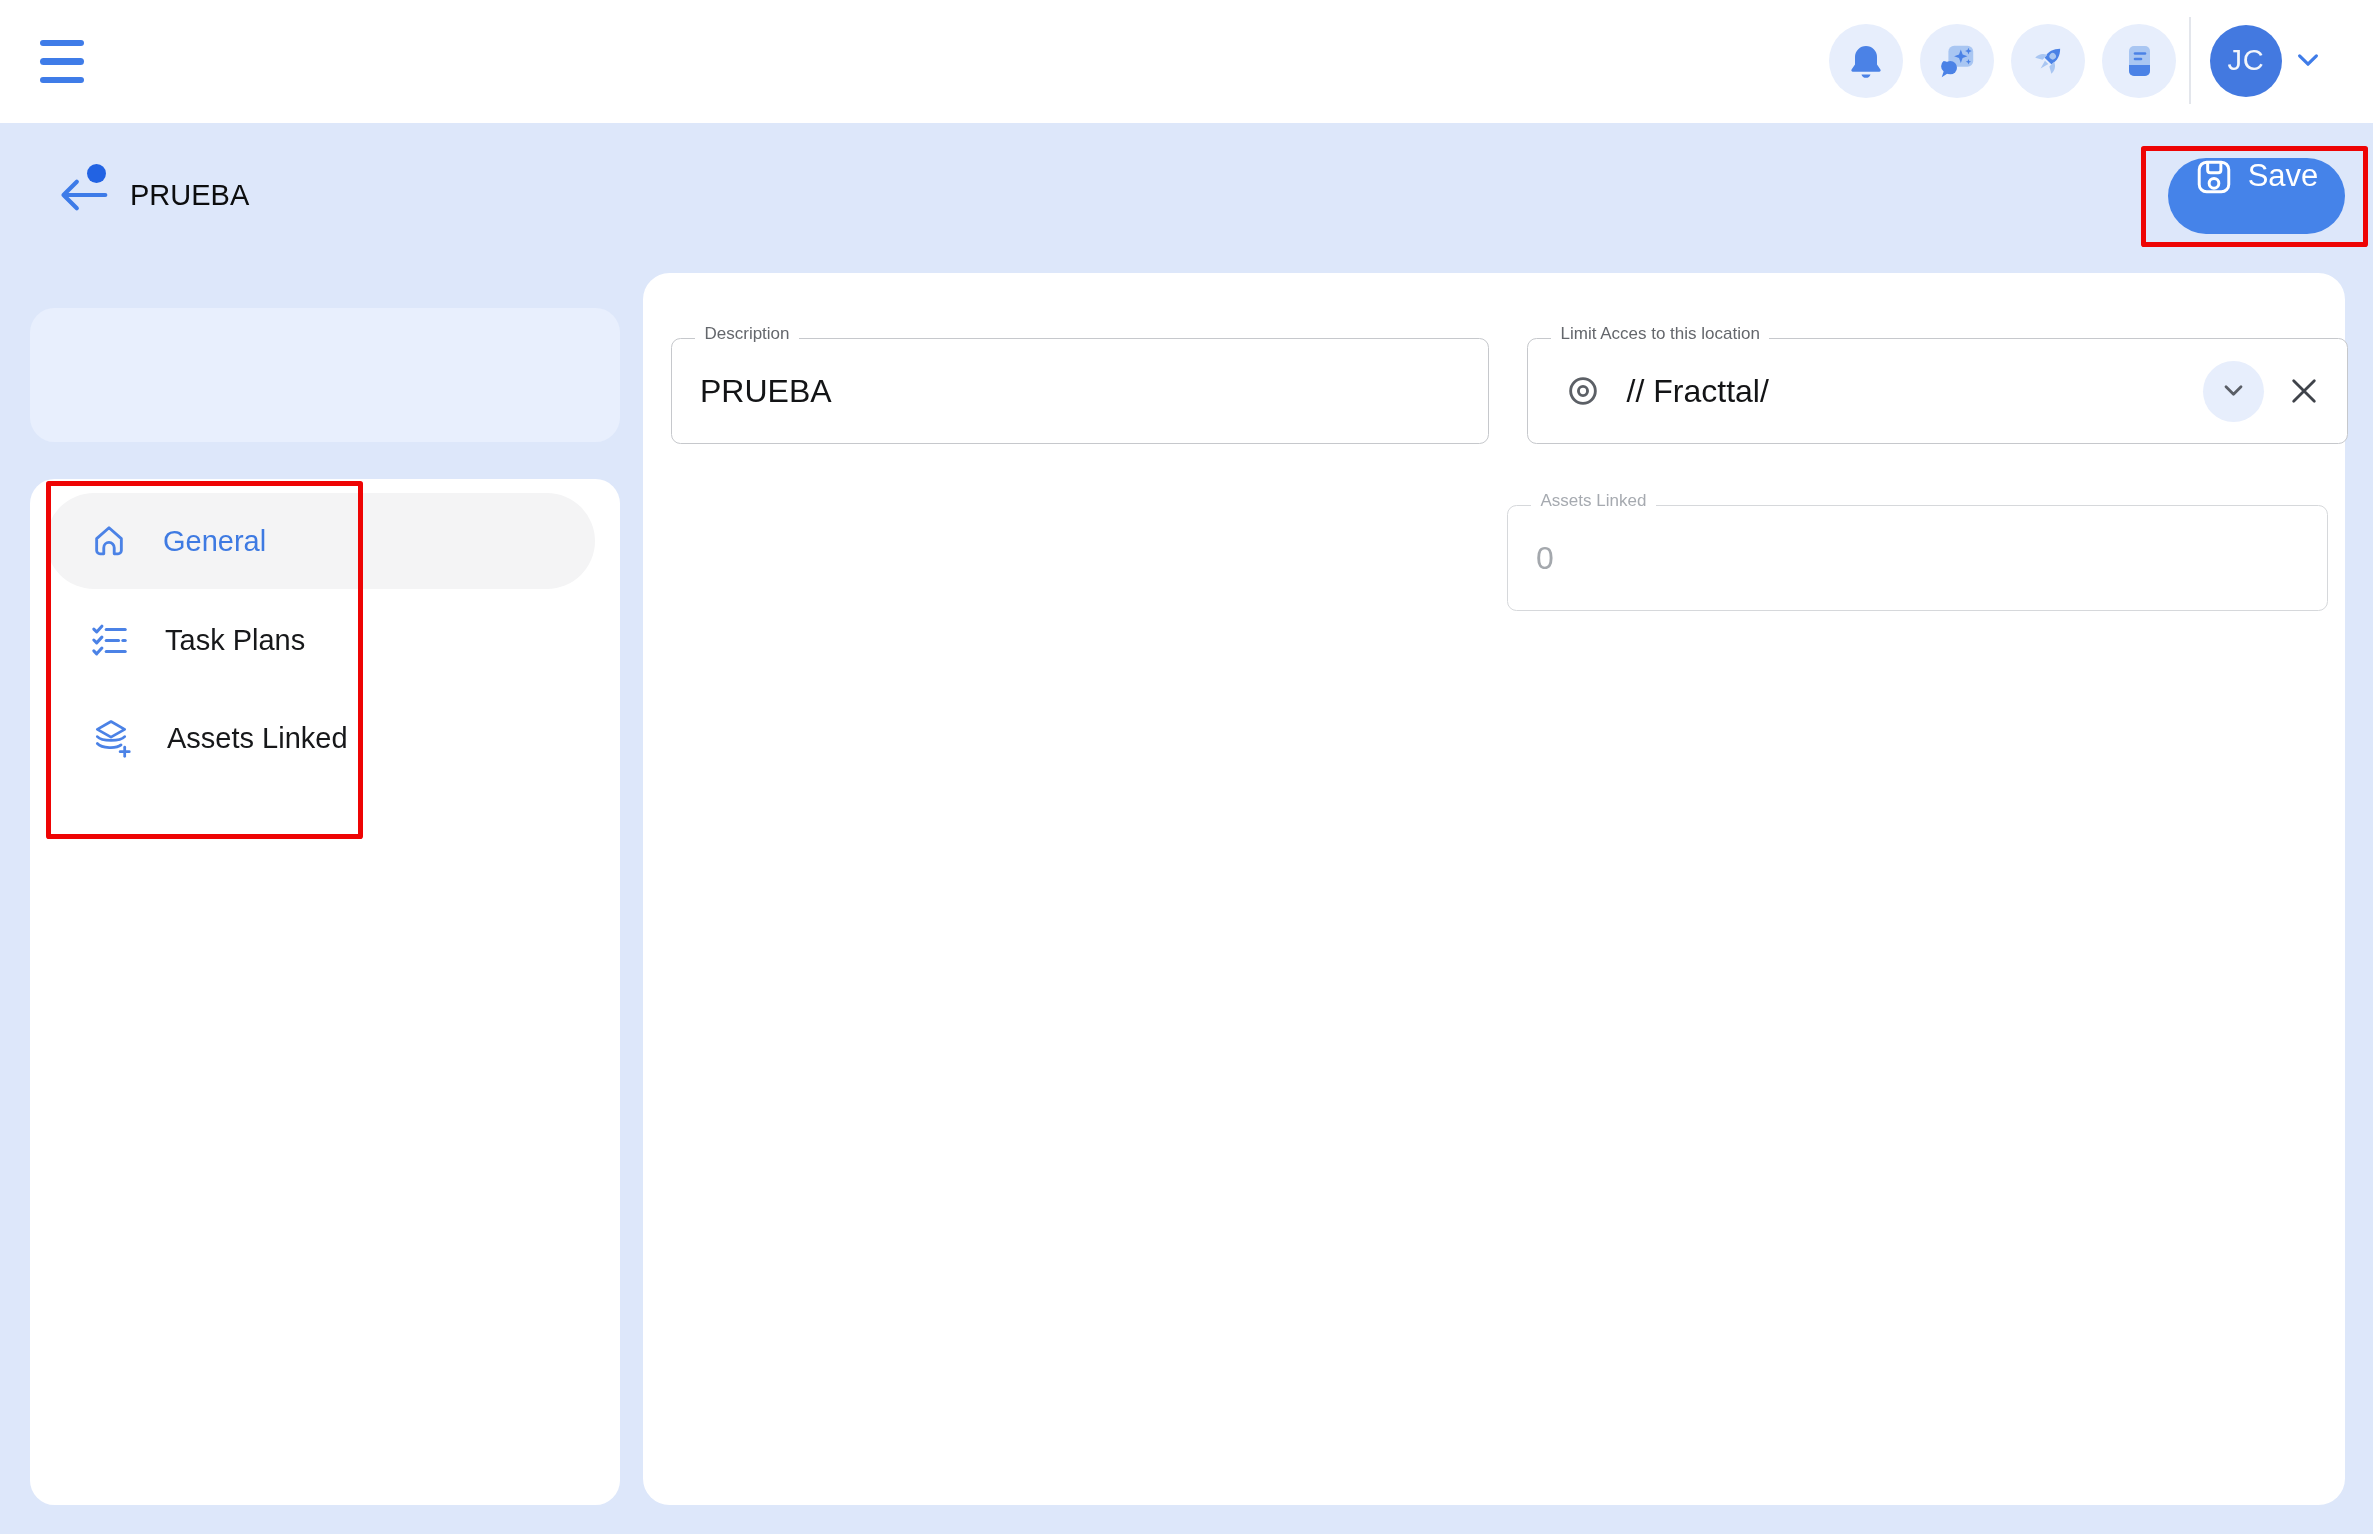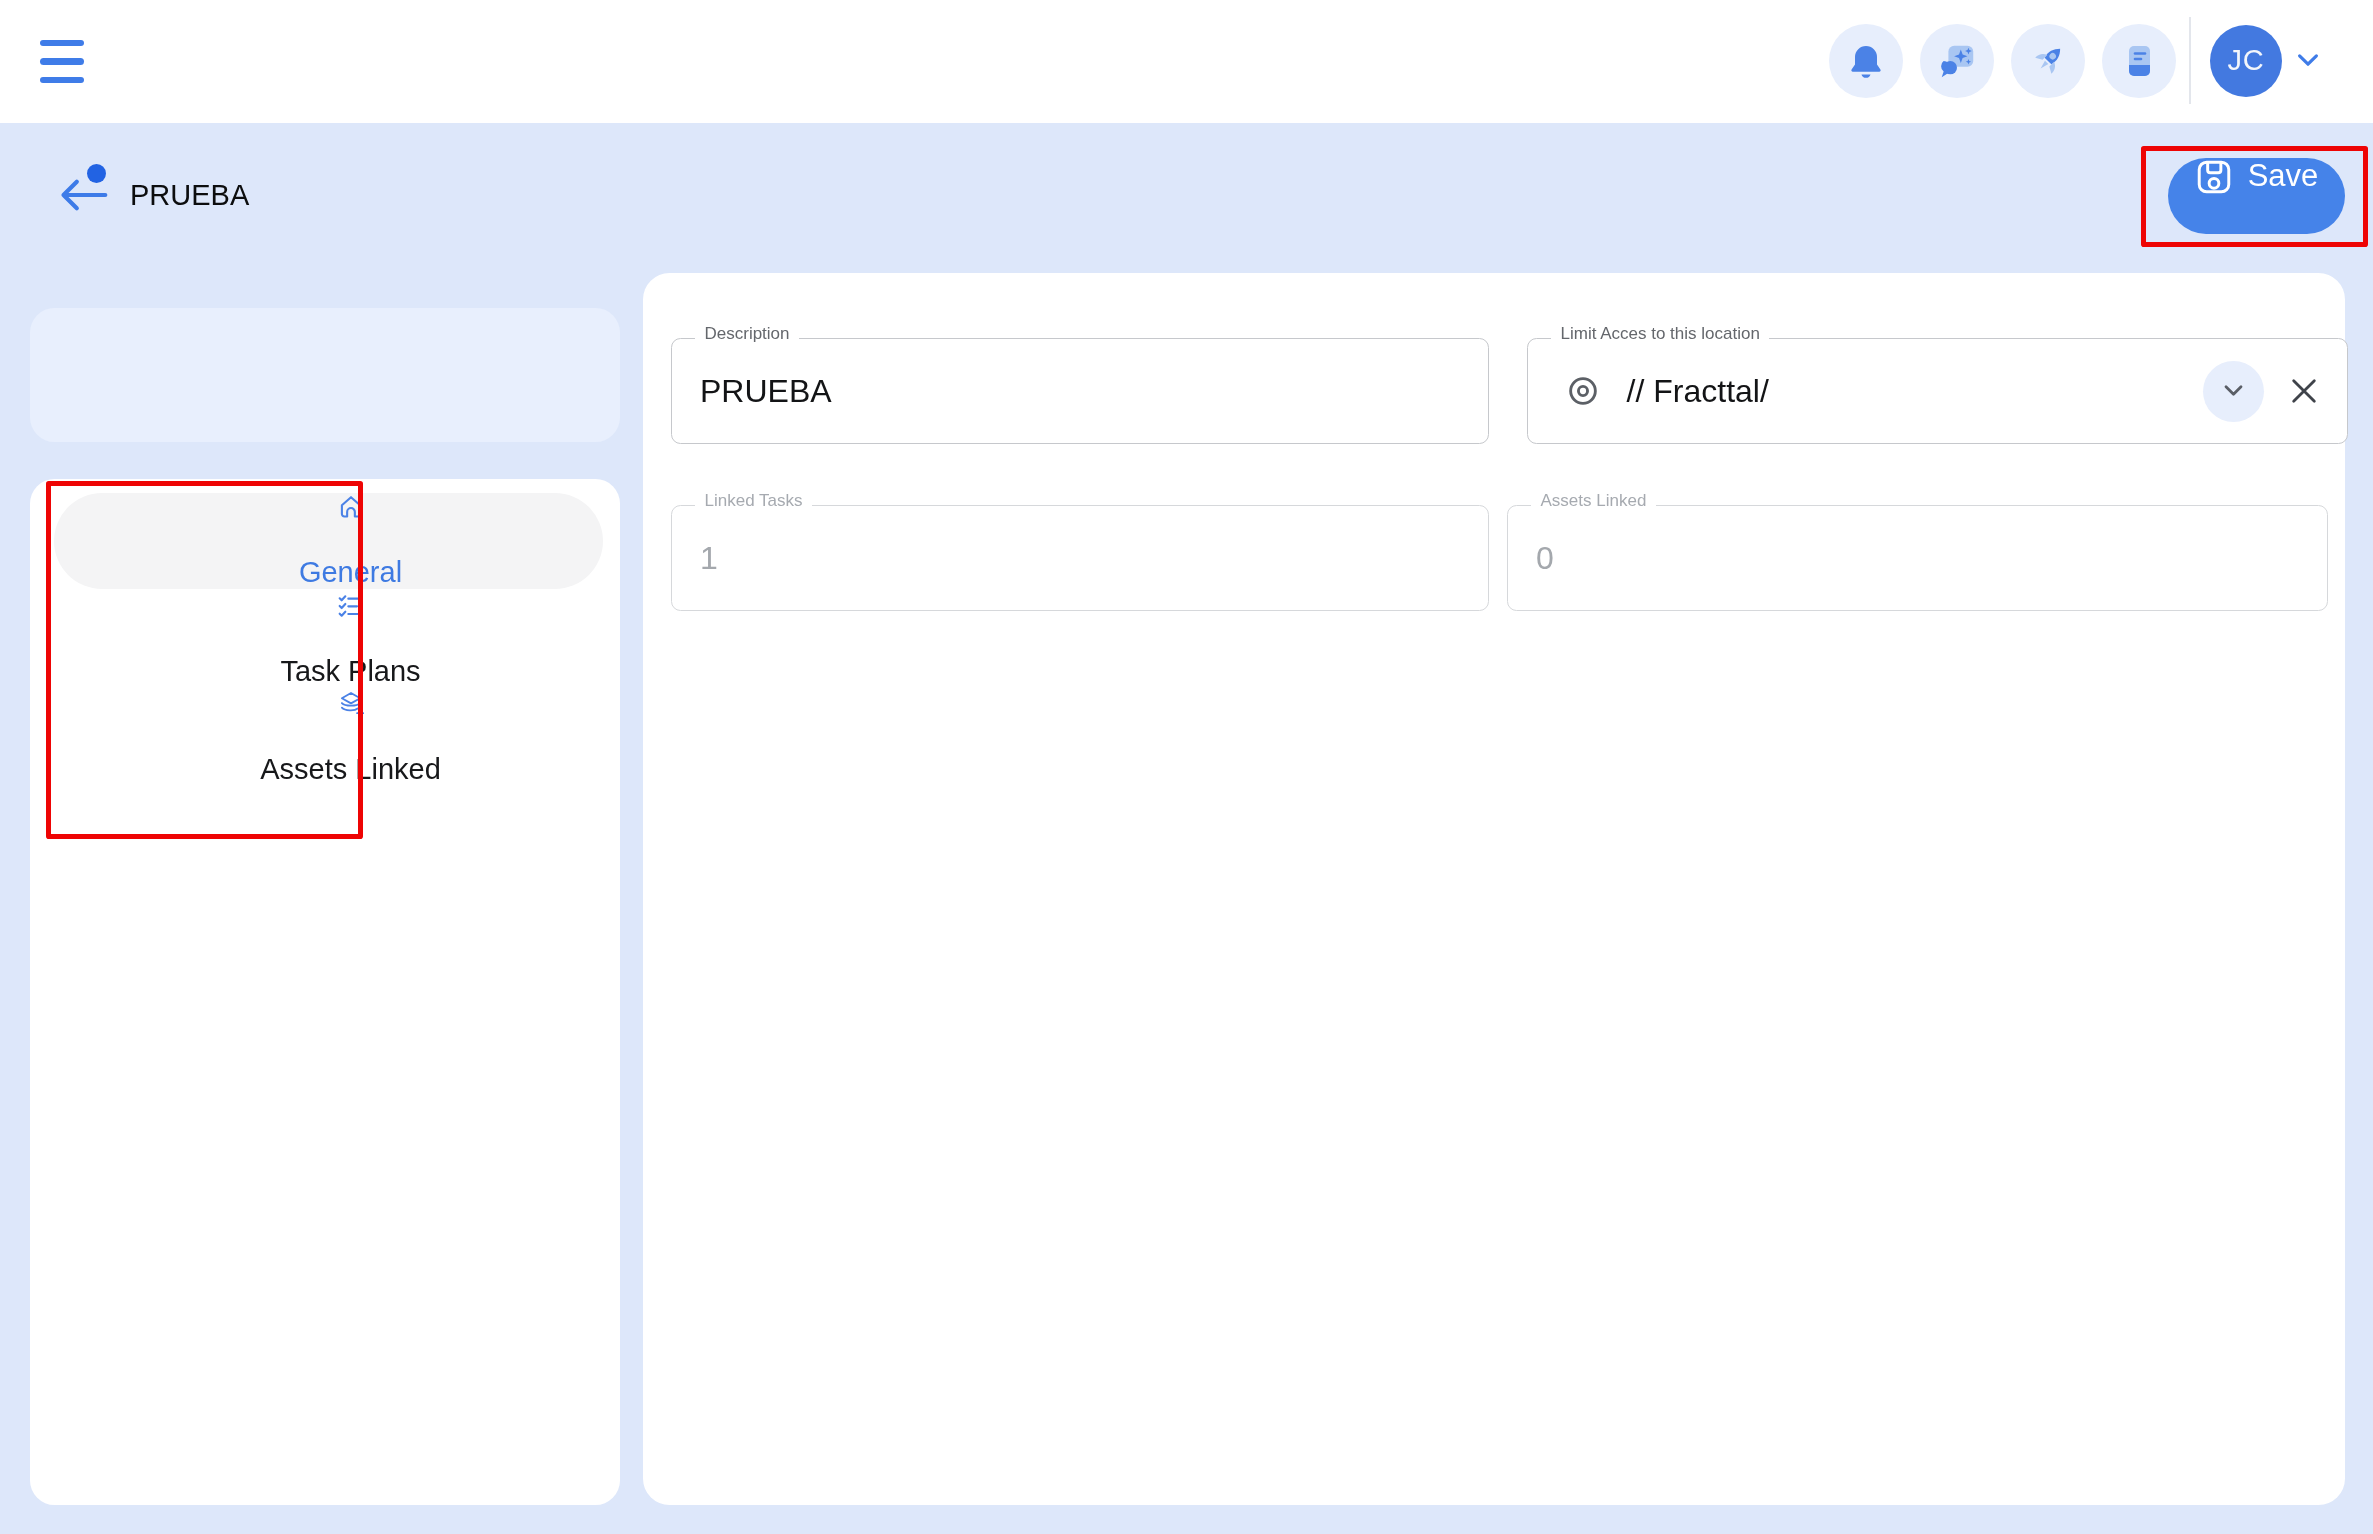--- a/index.html
+++ b/index.html
@@ -67,23 +67,23 @@
   .info-icon { position: absolute; left: 66px; top: 332px; }
   .info-title { position: absolute; left: 130px; top: 333px; font-size: 28px; color: #141414; }
   .info-message { position: absolute; left: 130px; top: 386px; font-size: 26.5px; color: #141414; }
 
   
   .sidebar {
     position: absolute; left: 30px; top: 479px; width: 590px; height: 1026px;
     background: #ffffff; border-radius: 24.6px;
   }
   .nav-item {
-    position: absolute; left: 24px; width: 549px; height: 96px; border-radius: 48px;
+    position: absolute; left: 16px; width: 549px; height: 96px; border-radius: 48px;
     display: flex; align-items: center; gap: 35px; padding-left: 44px;
-    background: transparent; border: none; cursor: pointer; font-family: inherit; flex-direction: column;
+    background: transparent; border: none; cursor: pointer; font-family: inherit;
   }
   .nav-item .nav-label { font-size: 29px; color: #17181a; }
   .nav-item.active { background: #f4f4f5; }
   .nav-item.active .nav-label { color: #3e7ae2; }
   .nav-general { top: 14px; }
   .nav-tasks   { top: 113px; }
   .nav-assets  { top: 211px; }
 
   
   .main-card {
@@ -272,24 +272,20 @@
           <path d="M4 3 l8 8 8-8" fill="none" stroke="#5a5e66" stroke-width="3" stroke-linecap="round" stroke-linejoin="round"></path>
         </svg>
       </button>
       <button class="loc-clear-btn">
         <svg width="30" height="30" viewBox="0 0 32 32">
           <path d="M5 5 L27 27 M27 5 L5 27" stroke="#3f434a" stroke-width="3" stroke-linecap="round"></path>
         </svg>
       </button>
     </div>
 
-    <div class="field f-linkedtasks disabled">
-      <span class="field-label">Linked Tasks</span>
-      <input class="field-input" type="text" disabled="" value="1" style="">
-    </div>
 
     <div class="field f-assetslinked disabled">
       <span class="field-label">Assets Linked</span>
       <input class="field-input" type="text" disabled="" value="0" style="">
     </div>
 
   </main>
 </div>
 
 

